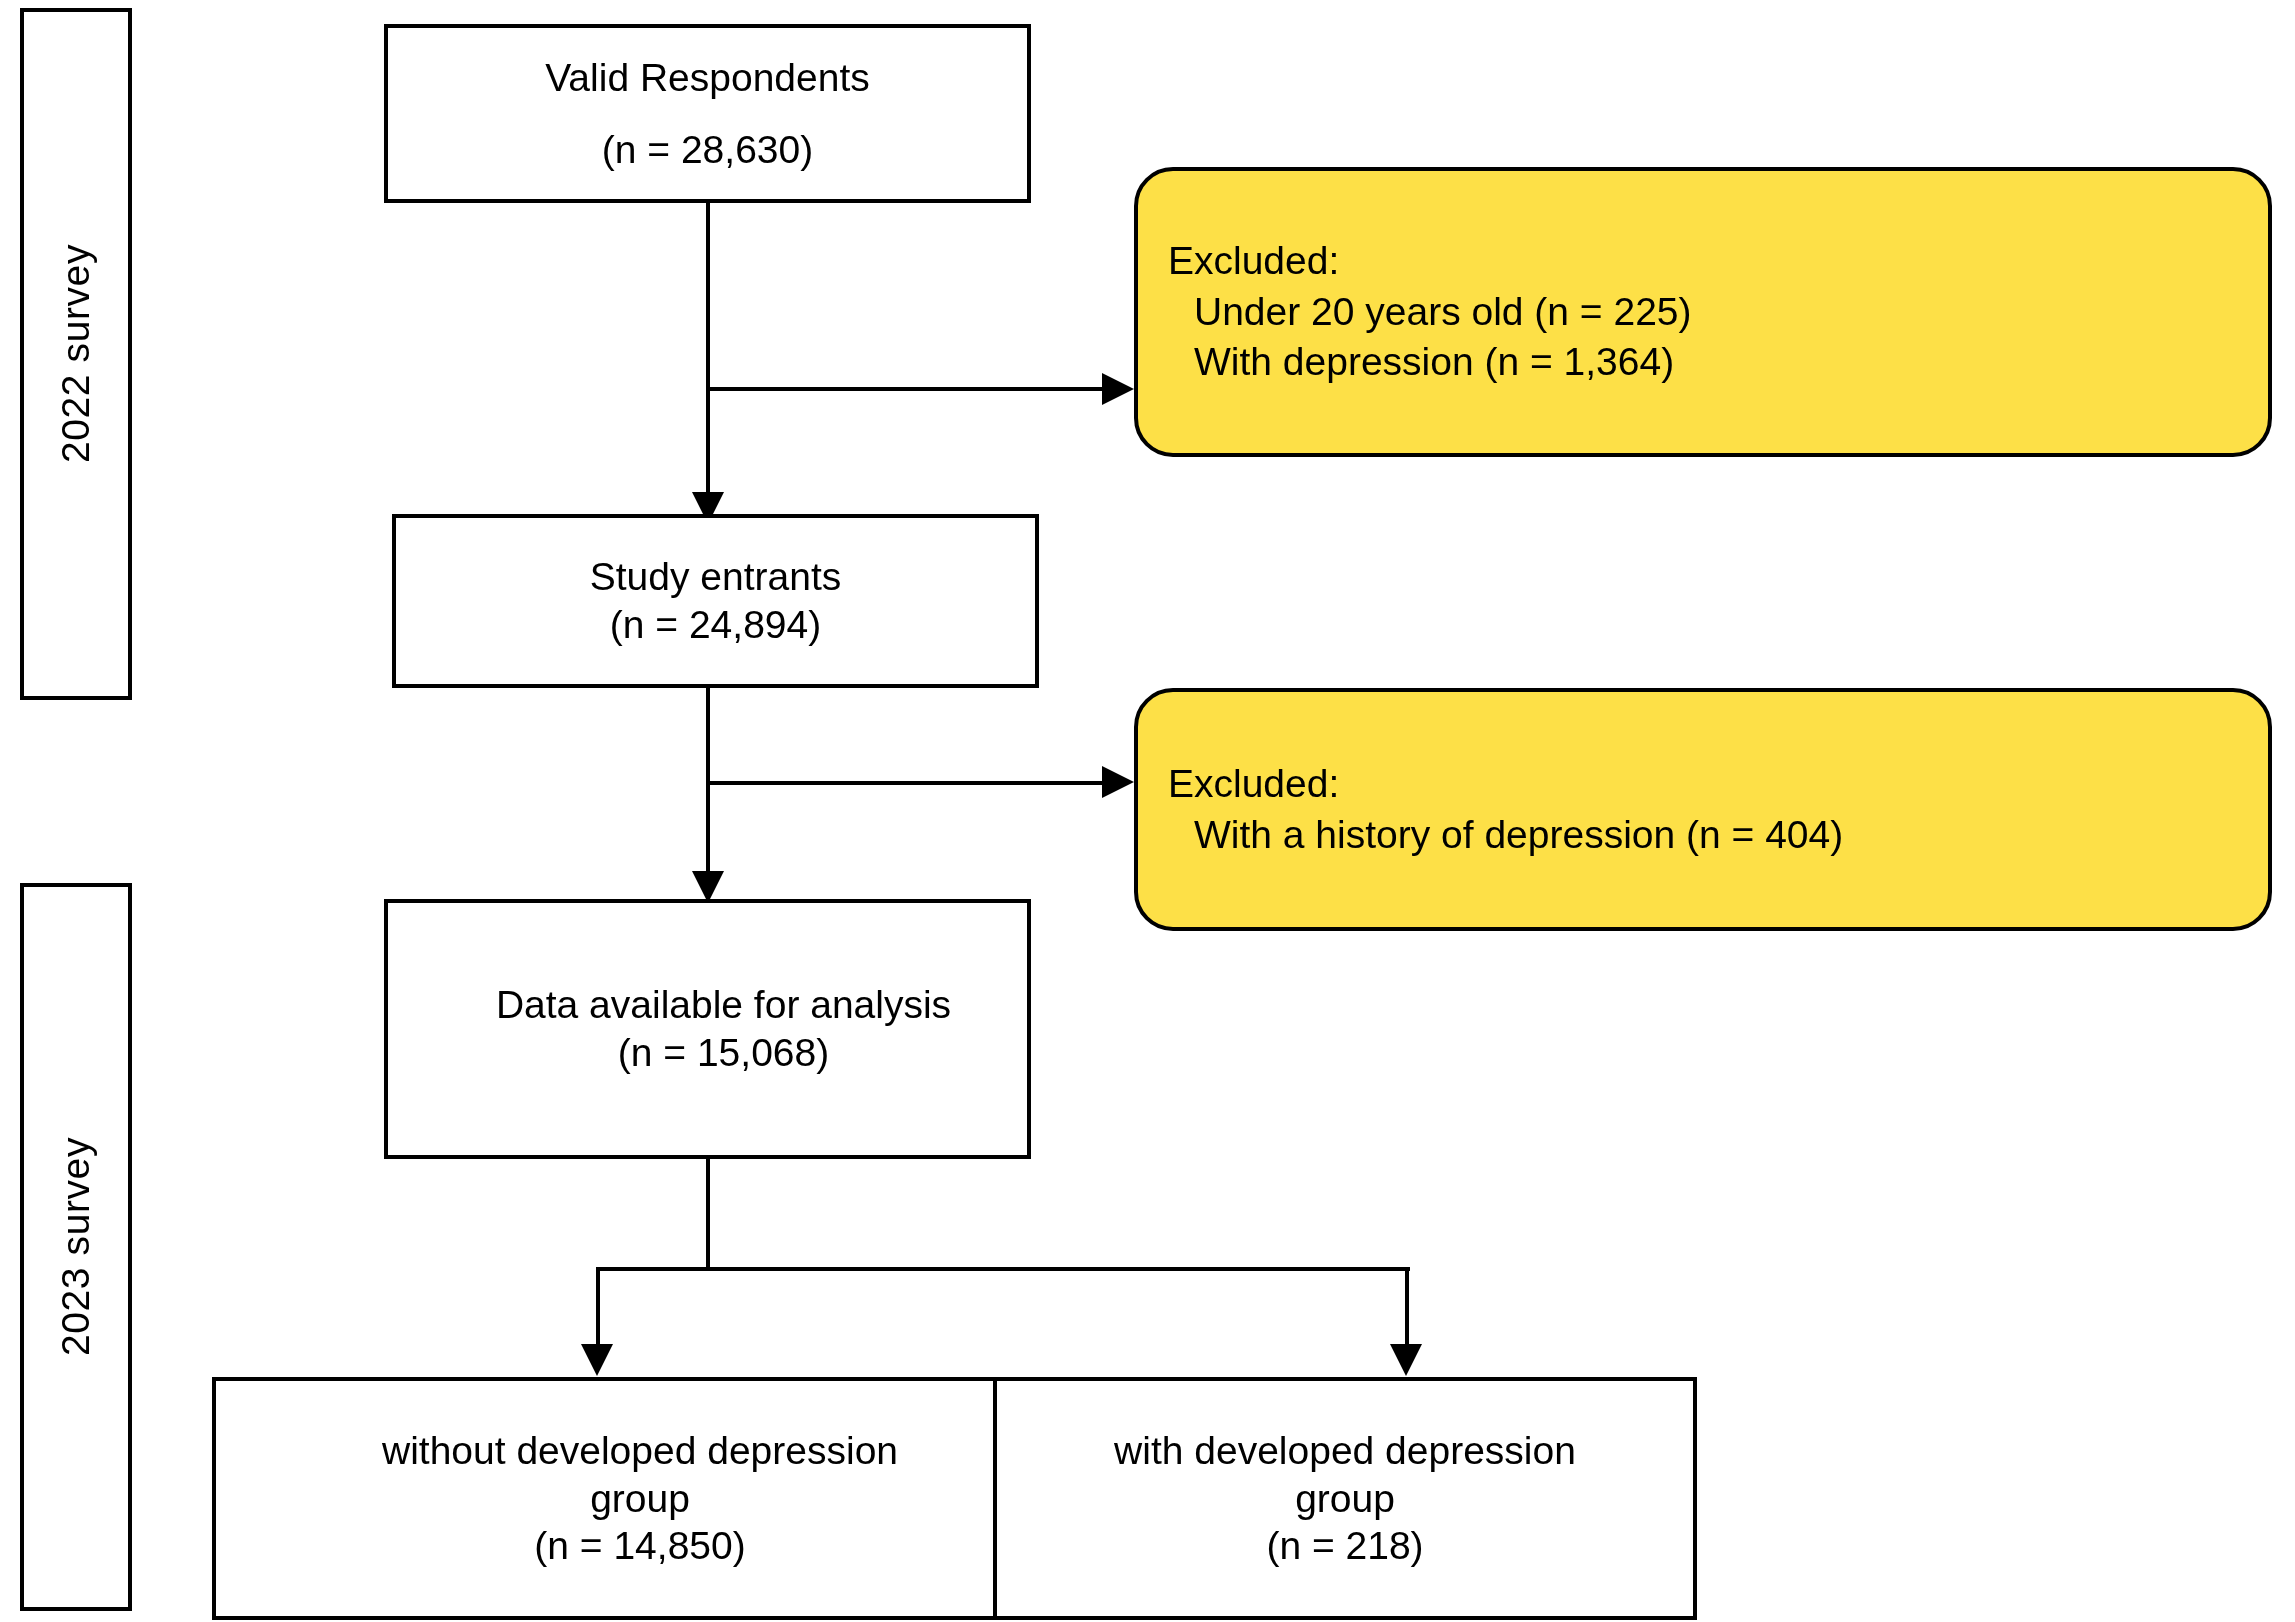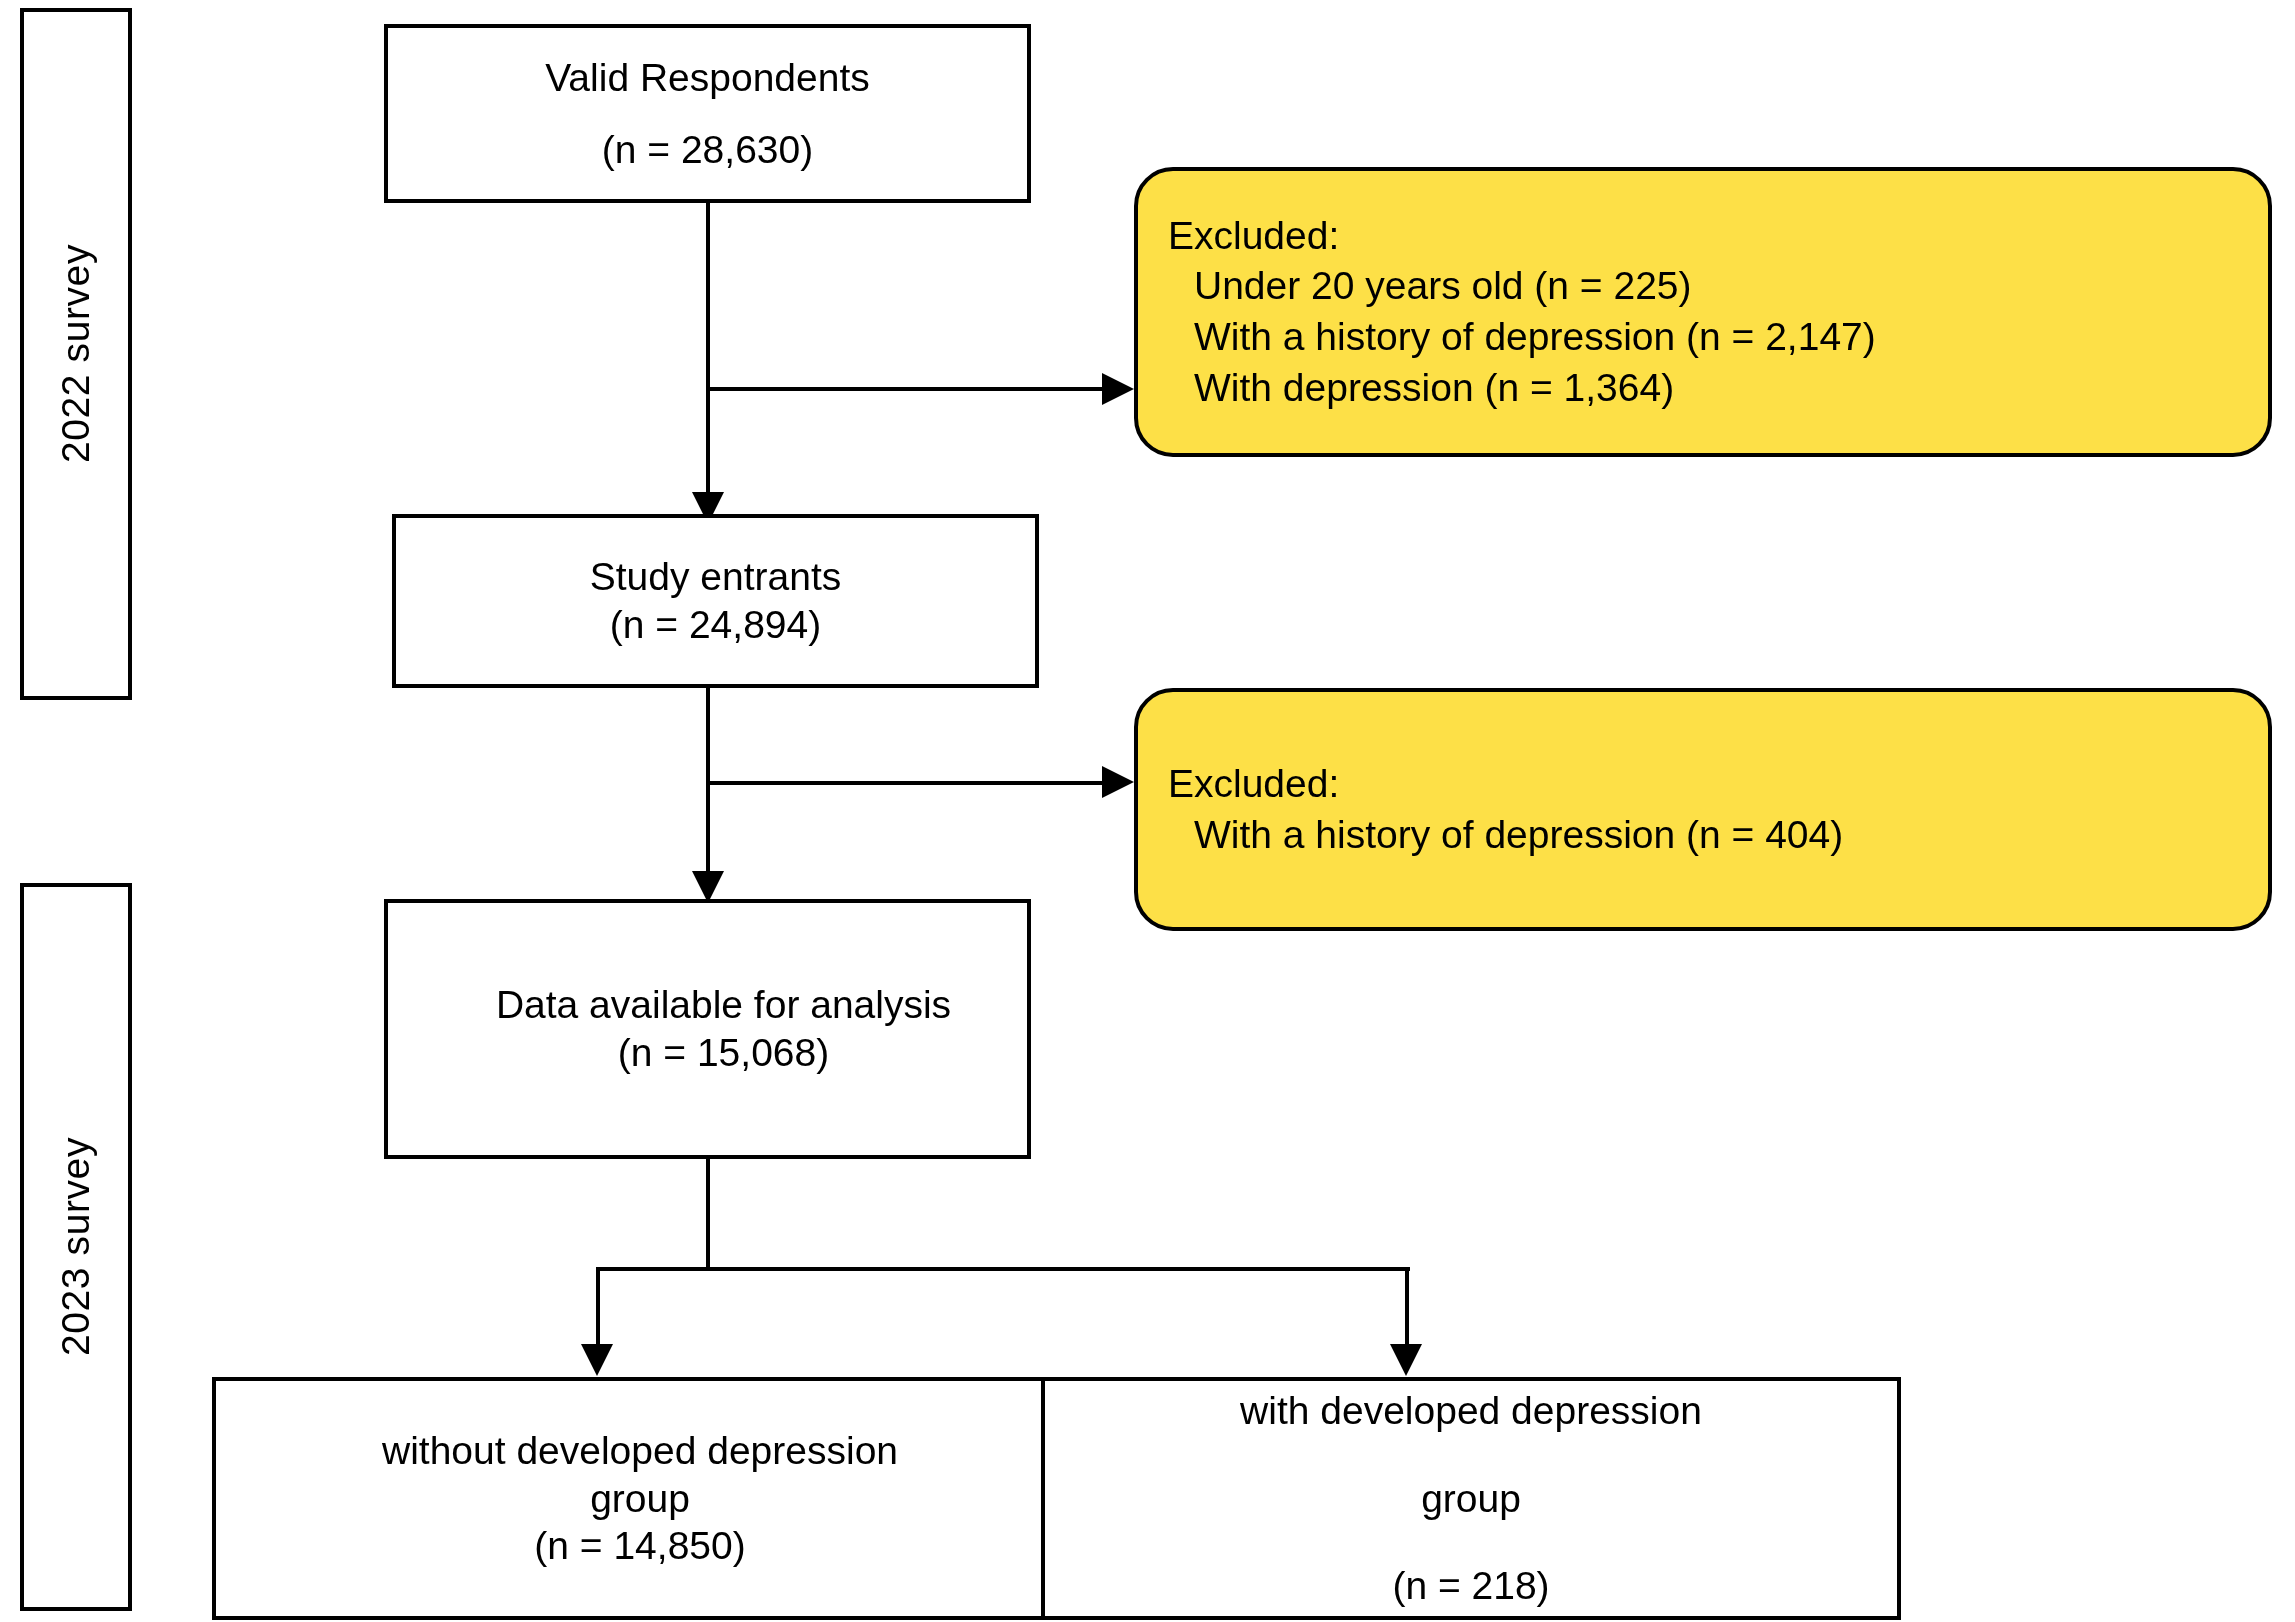--- a/index.html
+++ b/index.html
@@ -120,21 +120,20 @@
 
   <div class="vline" style="left:706px; top:203px; width:4.4px; height:311px;"></div>
   <div class="arrow-down" style="left:692px; top:492px;"></div>
 
   <div class="hline" style="left:706px; top:387px; width:396px; height:4.4px;"></div>
   <div class="arrow-right" style="left:1102px; top:373px;"></div>
 
   <div class="callout" style="left:1134px; top:167px; width:1138px; height:290px;">
     <span class="line">Excluded:</span>
     <span class="line indent">Under 20 years old (n = 225)</span>
-    <span class="line indent">With a history of depression (n = 2,147)</span>
     <span class="line indent">With depression (n = 1,364)</span>
   </div>
 
   <div class="node" style="left:392px; top:514px; width:647px; height:174px;">
     <span class="line">Study entrants</span>
     <span class="line">(n = 24,894)</span>
   </div>
 
   <div class="vline" style="left:706px; top:688px; width:4.4px; height:210px;"></div>
   <div class="arrow-down" style="left:692px; top:871px;"></div>
@@ -158,20 +157,20 @@
   <div class="vline" style="left:1405px; top:1267px; width:4.4px; height:100px;"></div>
   <div class="arrow-down" style="left:581px; top:1344px;"></div>
   <div class="arrow-down" style="left:1390px; top:1344px;"></div>
 
   <div class="node" style="left:212px; top:1377px; width:856px; height:243px;">
     <span class="line">without developed depression</span>
     <span class="line">group</span>
     <span class="line">(n = 14,850)</span>
   </div>
 
-  <div class="node" style="left:1041px; top:1377px; width:860px; height:243px;gap:40px;">
+  <div class="node" style="left:993px; top:1377px; width:704px; height:243px;">
     <span class="line">with developed depression</span>
     <span class="line">group</span>
     <span class="line">(n = 218)</span>
   </div>
 
 </div>
 
 
 </body></html>

